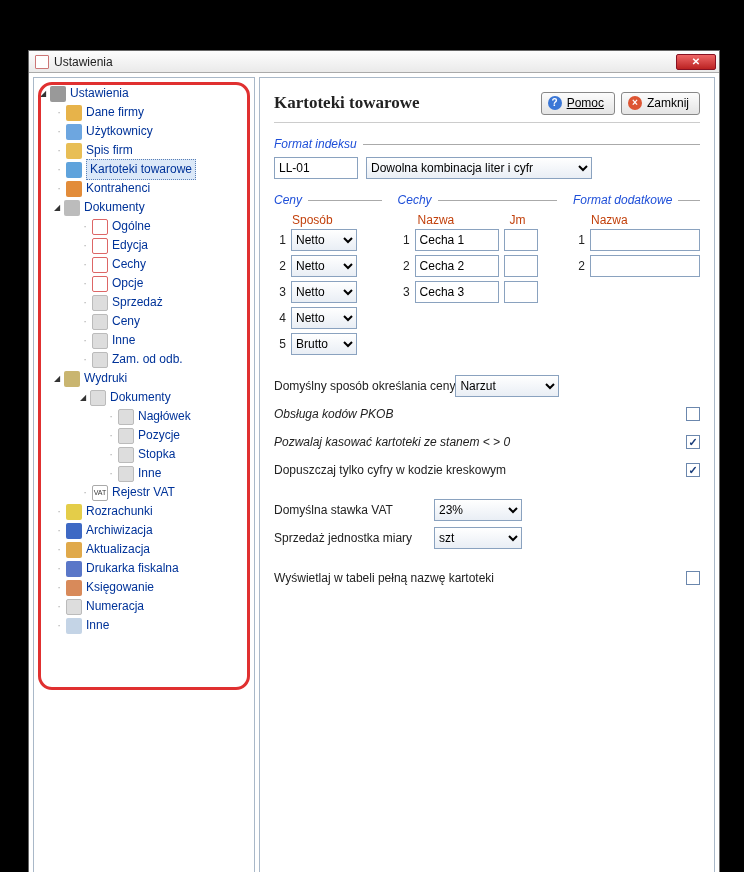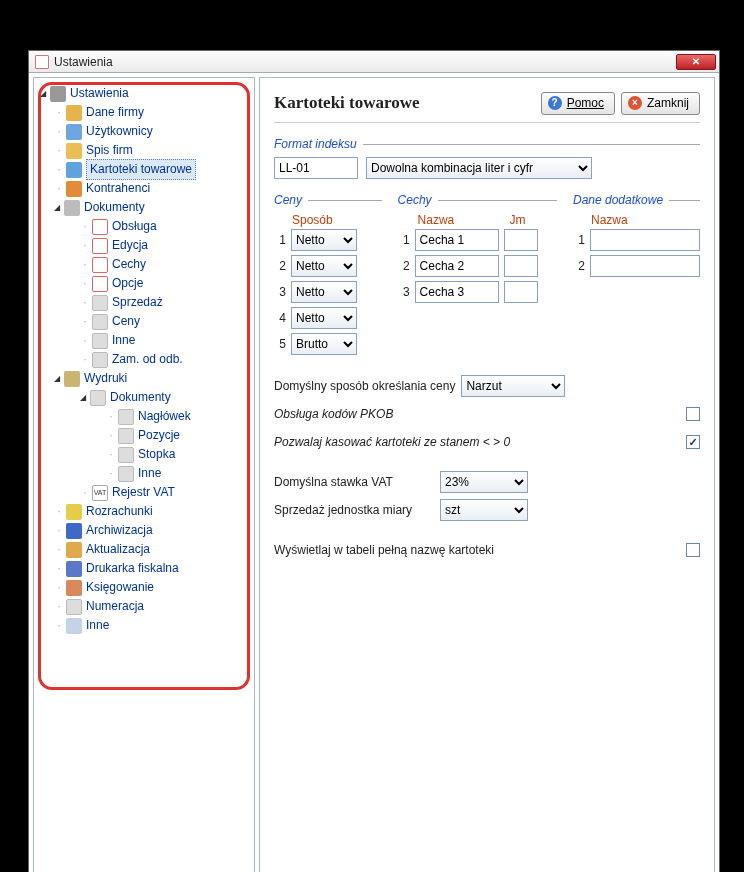--- a/index.html
+++ b/index.html
@@ -143,21 +143,21 @@
 
   .tri-cols { display:flex; gap:16px; }
   .mini-lbl { font-size:12px; color:#c2410c; }
   .numcell { width:12px; text-align:right; color:#222; }
   .ceny-row, .cechy-row, .extra-row { display:flex; align-items:center; gap:5px; height:26px; }
   .ceny-row select { width:66px; }
   .cechy-row input.name { width:84px; }
   .cechy-row input.jm { width:34px; }
   .extra-row input.name { width:110px; }
 
-  .plain-row { display:flex; align-items:center; gap:6px; height:26px; margin:2px 0; }
+  .plain-row { display:flex; align-items:center; height:26px; margin:2px 0; }
   .plain-row .lbl { color:#222; }
   .plain-row select { }
   .plain-row .chk { width:14px;height:14px;border:1px solid #6b87ad;background:#fff;display:inline-flex;align-items:center;justify-content:center;font-size:11px;color:#1a3d7a;font-weight:bold; }
   .plain-row .chk.checked::after { content:"✓"; }
   .spacer { flex:1; }
 
   .sww-sel { width:270px; }
 </style>
 </head>
 <body>
@@ -208,21 +208,21 @@
           </div>
 
         <div class="tree-row" style="padding-left:14px">
             <span class="expander">◢</span>
             <span class="icn folder"></span>
             <span class="lbl">Dokumenty</span>
           </div>
         <div class="tree-row" style="padding-left:40px">
             <span class="conn">·</span>
             <span class="icn page-red"></span>
-            <span class="lbl">Obsługa</span>
+            <span class="lbl">Ogólne</span>
           </div>
         <div class="tree-row" style="padding-left:40px">
             <span class="conn">·</span>
             <span class="icn page-red"></span>
             <span class="lbl">Edycja</span>
           </div>
         <div class="tree-row" style="padding-left:40px">
             <span class="conn">·</span>
             <span class="icn page-red"></span>
             <span class="lbl">Cechy</span>
@@ -398,21 +398,21 @@
               </div>
               <div class="cechy-row">
                 <span class="numcell">3</span>
                 <input class="txt name" value="Cecha 3" style="">
                 <input class="txt jm" value="" style="">
               </div>
             </div>
         </fieldset>
 
         <fieldset class="grp" style="flex:1">
-          <legend>Dane dodatkowe</legend>
+          <legend>Format dodatkowe</legend>
           <div class="mini-lbl" style="padding-left:18px">Nazwa</div>
           <div id="extra-rows">
               <div class="extra-row">
                 <span class="numcell">1</span>
                 <input class="txt name" value="" style="">
               </div>
               <div class="extra-row">
                 <span class="numcell">2</span>
                 <input class="txt name" value="" style="">
               </div>
@@ -429,20 +429,25 @@
       <div class="plain-row">
         <span class="lbl" style="font-style:italic">Obsługa kodów PKOB</span>
         <span class="spacer"></span>
         <span class="chk"></span>
       </div>
       <div class="plain-row">
         <span class="lbl" style="font-style:italic">Pozwalaj kasować kartoteki ze stanem &lt; &gt; 0</span>
         <span class="spacer"></span>
         <span class="chk checked"></span>
       </div>
+      <div class="plain-row">
+        <span class="lbl">Dopuszczaj tylko cyfry w kodzie kreskowym</span>
+        <span class="spacer"></span>
+        <span class="chk checked"></span>
+      </div>
 
       <div style="height:10px"></div>
 
       <div class="plain-row">
         <span class="lbl" style="width:160px">Domyślna stawka VAT</span>
         <select class="sel" style="width:88px"><option>23%</option></select>
       </div>
       <div class="plain-row">
         <span class="lbl" style="width:160px">Sprzedaż jednostka miary</span>
         <select class="sel" style="width:88px"><option>szt</option></select>

